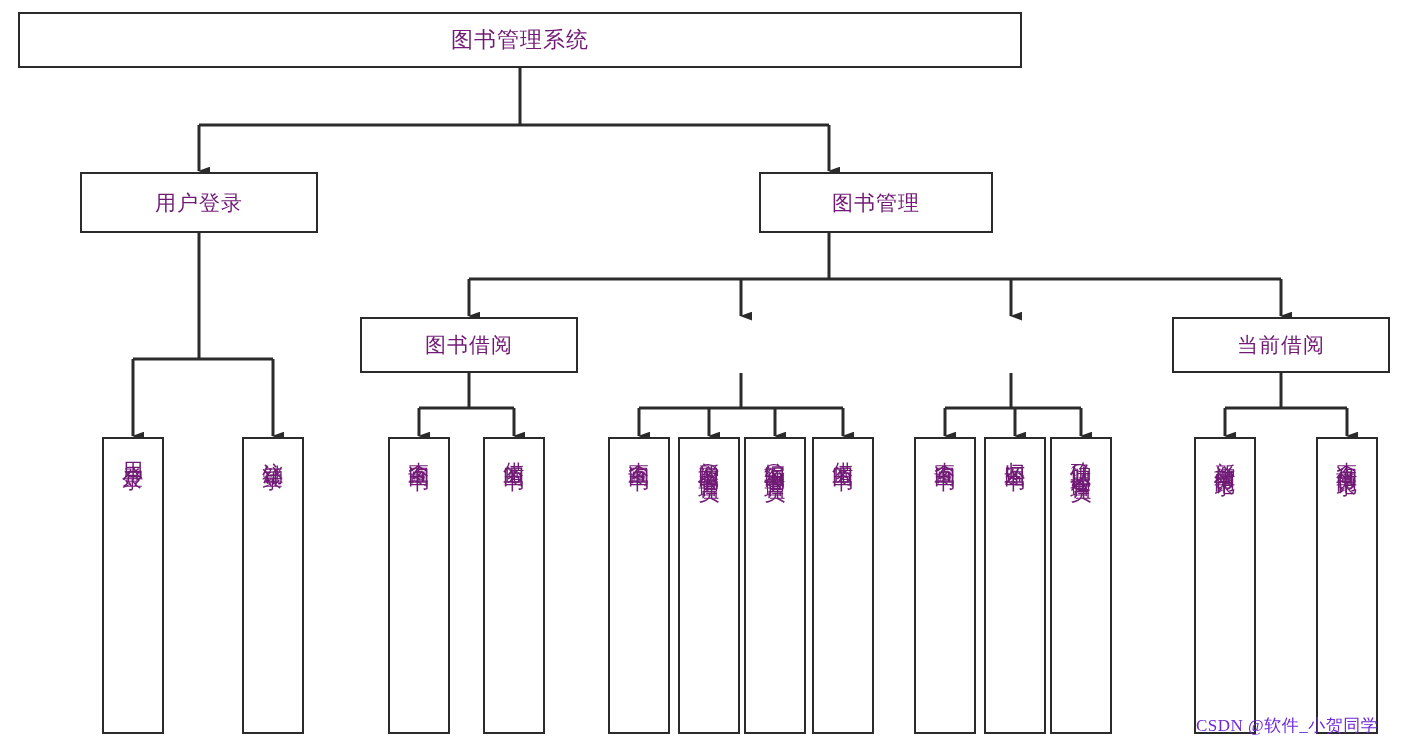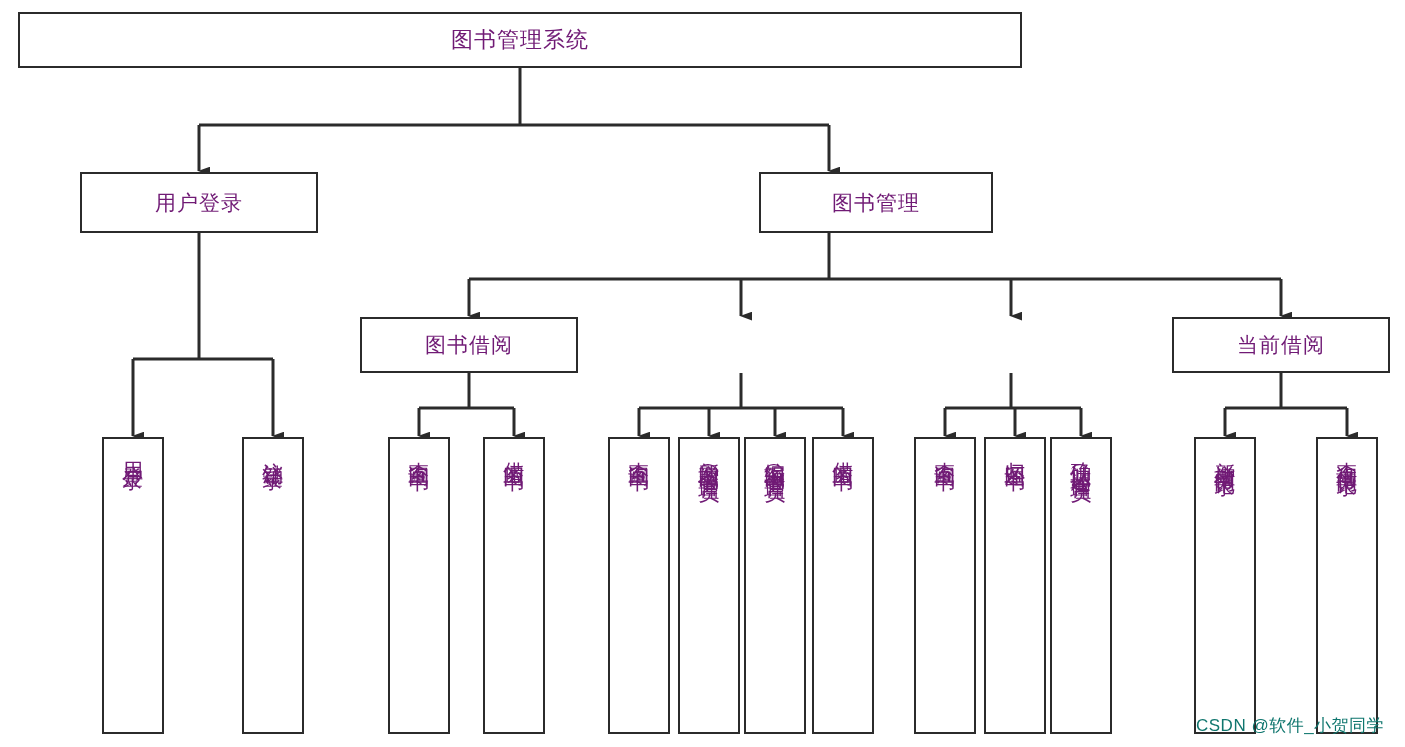--- a/index.html
+++ b/index.html
@@ -50,25 +50,26 @@
     letter-spacing: 3px;
     font-size: 21px;
   }
   .node.vertical {
     align-items: flex-start;
     padding-top: 6px;
   }
   .node.root .node-label { font-size: 22px; }
   .watermark {
     position: absolute;
-    color: #0f766e;
+    color: #6d28d9;
     font-size: 17px;
     white-space: nowrap;
     z-index: 5;
     letter-spacing: 0.5px;
+    font-family: Liberation Serif, serif;
   }
 </style>
 </head>
 <body>
 
 <div id="diagram-canvas">
 
   <svg id="edge-layer" viewBox="0 0 1405 747" xmlns="http://www.w3.org/2000/svg">
     <defs>
       <marker id="arrowhead" markerWidth="10" markerHeight="12" refX="4.5" refY="11" orient="auto" markerUnits="userSpaceOnUse">

